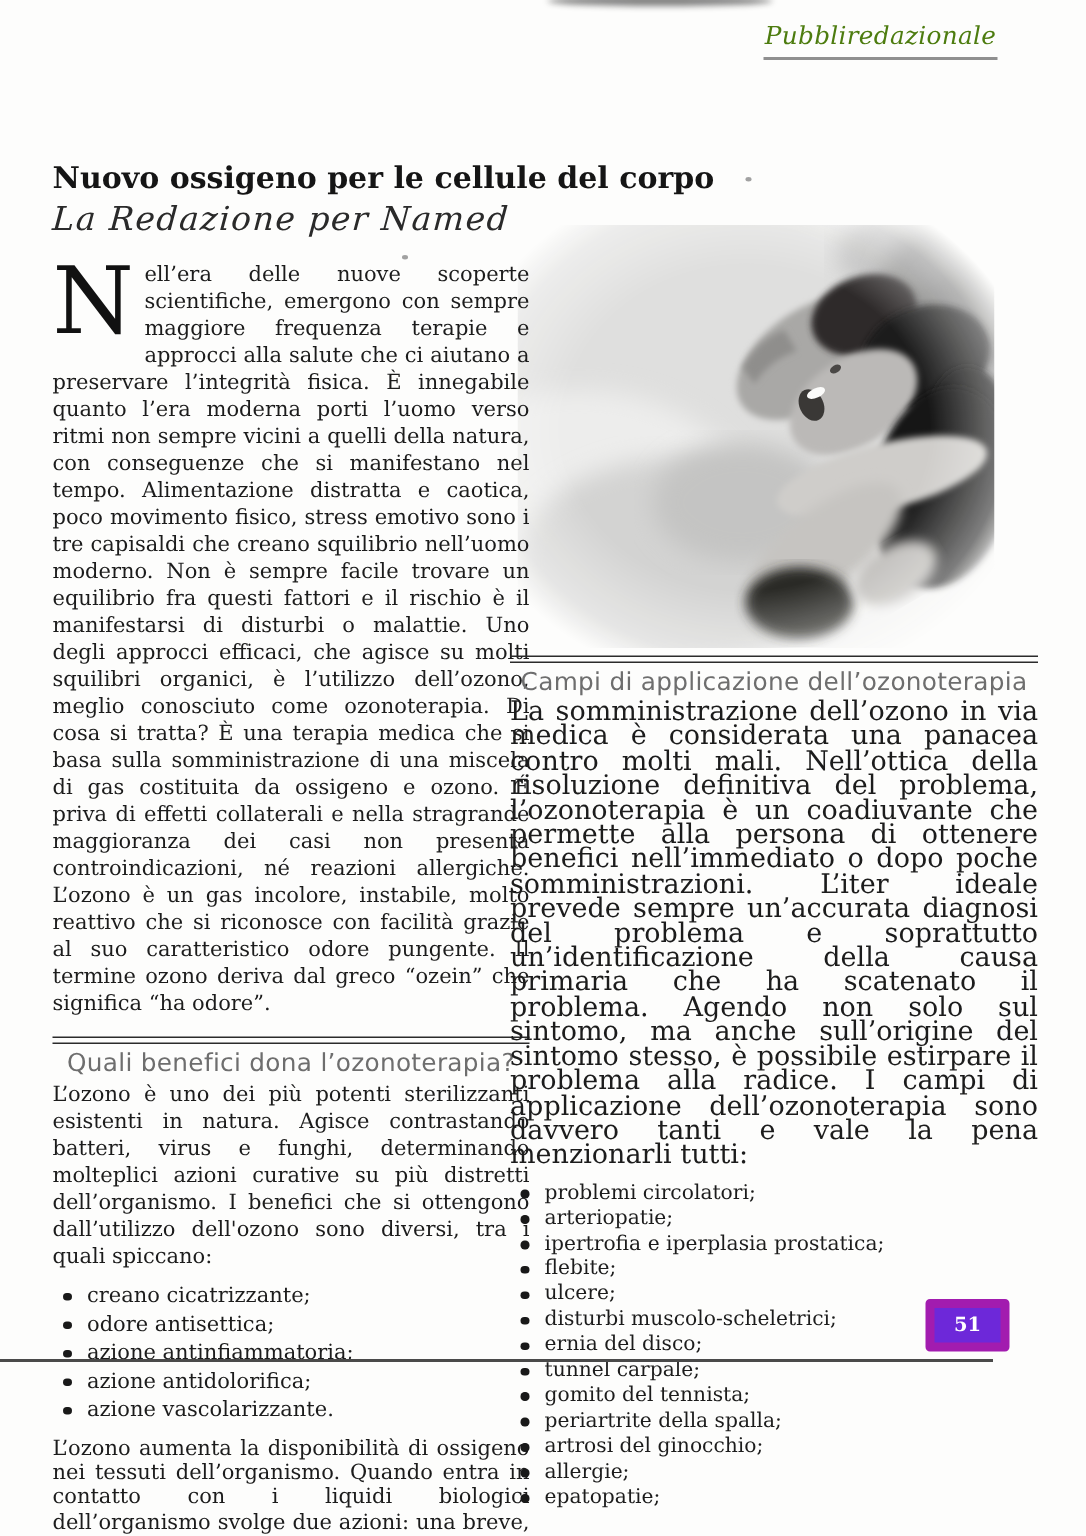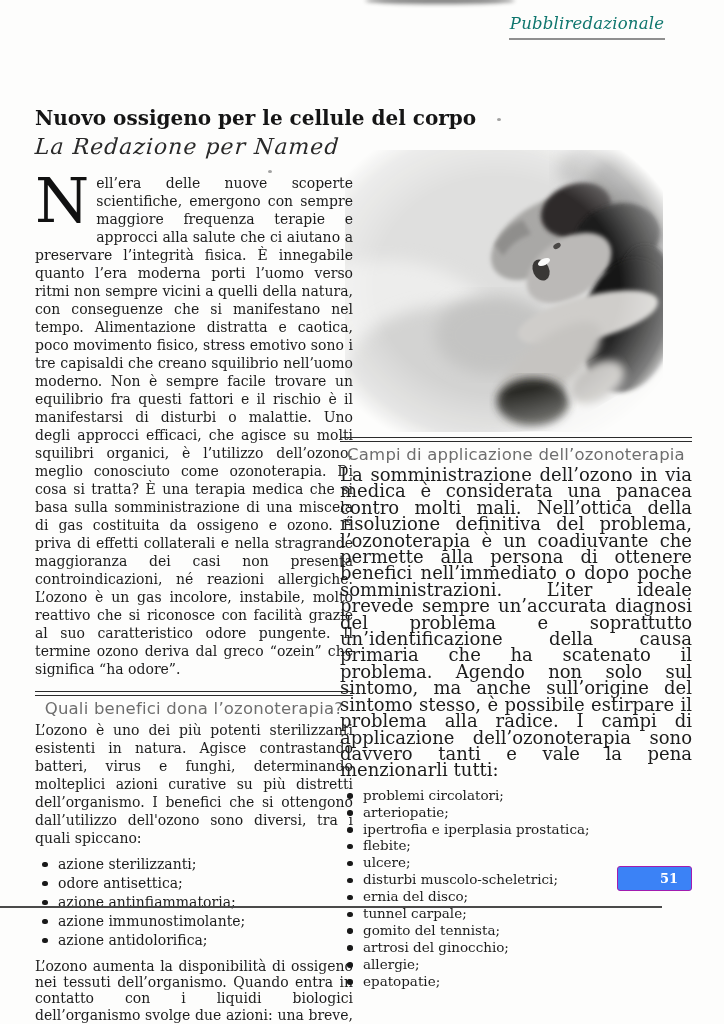--- a/index.html
+++ b/index.html
@@ -7,21 +7,21 @@
     position:relative;width:724px;height:1024px;background:#fdfdfc;
     font-family:"DejaVu Serif", serif;color:#1c1c1c;overflow:hidden;
   }
   
   .smudge{position:absolute;left:365px;top:-3px;width:150px;height:7px;background:#1a1a1a;
     opacity:.55;filter:blur(2px);border-radius:50%;}
   .speck{position:absolute;width:4px;height:3px;background:#8a8a8a;border-radius:50%;opacity:.8;}
 
   
   .kicker-wrap{position:absolute;left:509px;top:14px;width:156px;text-align:center;}
-  .kicker{font-style:italic;font-size:16.5px;letter-spacing:.2px;color:#0f766e;}
+  .kicker{font-style:italic;font-size:16.5px;letter-spacing:.2px;color:#4d7c0f;}
   .kicker-rule{margin-top:5px;height:2px;background:#8f8f8f;}
 
   
   .title{position:absolute;left:32px;top:46px;font-size:46px;font-weight:bold;
     letter-spacing:-.5px;white-space:nowrap;color:#0f0f0f;}
   .subtitle{position:absolute;left:35px;top:106px;font-size:20px;font-weight:bold;color:#151515;}
   .byline{position:absolute;left:35px;top:134px;font-size:22px;font-style:italic;
     letter-spacing:1px;color:#2a2a2a;transform:skewX(-4deg);}
 
   
@@ -43,23 +43,23 @@
     margin-bottom:2.5px;}
   ul.dotlist li::before{content:"";position:absolute;left:7px;top:5.5px;width:5.5px;height:5.5px;
     border-radius:50%;background:#191919;}
   .col-right ul.dotlist li{font-size:13.5px;line-height:15.4px;margin-bottom:1.5px;}
   .outro{margin-top:9px !important;line-height:16.4px !important;}
 
   
   .photo{position:absolute;left:345px;top:150px;width:318px;height:282px;}
 
   
-  .page-badge{position:absolute;left:617px;top:866px;width:44px;height:23px;background:#3b82f6;
-    border:1px solid #a21caf;border-radius:3px;color:#fff;font-weight:bold;font-size:13px;
-    display:flex;align-items:center;justify-content:center;padding-left:29px;}
+  .page-badge{position:absolute;left:617px;top:866px;width:44px;height:23px;background:#6d28d9;
+    border:6px solid #a21caf;border-radius:3px;color:#fff;font-weight:bold;font-size:13px;
+    display:flex;align-items:center;justify-content:center;}
   .bottom-rule{position:absolute;left:0;top:906px;width:662px;height:2px;background:#4a4a4a;}
 </style>
 </head>
 <body>
 
 <div class="page">
 
   <div class="smudge"></div>
   <div class="speck" style="left:497px;top:118px;"></div>
   <div class="speck" style="left:268px;top:170px;"></div>
@@ -126,25 +126,25 @@
 
   <div class="col-left">
     <p class="body"><span class="dropcap">N</span><span>ell’era delle nuove scoperte scientifiche, emergono con sempre maggiore frequenza terapie e approcci alla salute che ci aiutano a preservare l’integrità fisica. È innegabile quanto l’era moderna porti l’uomo verso ritmi non sempre vicini a quelli della natura, con conseguenze che si manifestano nel tempo. Alimentazione distratta e caotica, poco movimento fisico, stress emotivo sono i tre capisaldi che creano squilibrio nell’uomo moderno. Non è sempre facile trovare un equilibrio fra questi fattori e il rischio è il manifestarsi di disturbi o malattie. Uno degli approcci efficaci, che agisce su molti squilibri organici, è l’utilizzo dell’ozono, meglio conosciuto come ozonoterapia. Di cosa si tratta? È una terapia medica che si basa sulla somministrazione di una miscela di gas costituita da ossigeno e ozono. É priva di effetti collaterali e nella stragrande maggioranza dei casi non presenta controindicazioni, né reazioni allergiche. L’ozono è un gas incolore, instabile, molto reattivo che si riconosce con facilità grazie al suo caratteristico odore pungente. Il termine ozono deriva dal greco “ozein” che significa “ha odore”.</span></p>
 
     <div class="section">
       <div class="section-rule"></div>
       <h3 class="section-heading">Quali benefici dona l’ozonoterapia?</h3>
       <p class="body">L’ozono è uno dei più potenti sterilizzanti esistenti in natura. Agisce contrastando batteri, virus e funghi, determinando molteplici azioni curative su più distretti dell’organismo. I benefici che si ottengono dall’utilizzo dell'ozono sono diversi, tra i quali spiccano:</p>
       <ul class="dotlist">
 
-      <li>azione sterilizzanti;</li>
+      <li>creano cicatrizzante;</li>
           <li>odore antisettica;</li>
           <li>azione antinfiammatoria;</li>
-          <li>azione immunostimolante;</li>
           <li>azione antidolorifica;</li>
+          <li>azione vascolarizzante.</li>
         </ul>
       <p class="body outro">L’ozono aumenta la disponibilità di ossigeno nei tessuti dell’organismo. Quando entra in contatto con i liquidi biologici dell’organismo svolge due azioni: una breve, ossidante lipidica e una antiossidante, terapeutica e duratura nel tempo. L’ozono provoca la scissione dei doppi legami dei composti organici con la conseguente formazione di ozonidi.</p>
     </div>
   </div>
 
   <div class="col-right">
     <div class="section">
       <div class="section-rule"></div>
       <h3 class="section-heading">Campi di applicazione dell’ozonoterapia</h3>
       <p class="body">La somministrazione dell’ozono in via medica è considerata una panacea contro molti mali. Nell’ottica della risoluzione definitiva del problema, l’ozonoterapia è un coadiuvante che permette alla persona di ottenere benefici nell’immediato o dopo poche somministrazioni. L’iter ideale prevede sempre un’accurata diagnosi del problema e soprattutto un’identificazione della causa primaria che ha scatenato il problema. Agendo non solo sul sintomo, ma anche sull’origine del sintomo stesso, è possibile estirpare il problema alla radice. I campi di applicazione dell’ozonoterapia sono davvero tanti e vale la pena menzionarli tutti:</p>
@@ -152,20 +152,21 @@
 
       <li>problemi circolatori;</li>
           <li>arteriopatie;</li>
           <li>ipertrofia e iperplasia prostatica;</li>
           <li>flebite;</li>
           <li>ulcere;</li>
           <li>disturbi muscolo-scheletrici;</li>
           <li>ernia del disco;</li>
           <li>tunnel carpale;</li>
           <li>gomito del tennista;</li>
+          <li>periartrite della spalla;</li>
           <li>artrosi del ginocchio;</li>
           <li>allergie;</li>
           <li>epatopatie;</li>
         </ul>
     </div>
   </div>
 
   <div class="page-badge">51</div>
   <div class="bottom-rule"></div>
 

